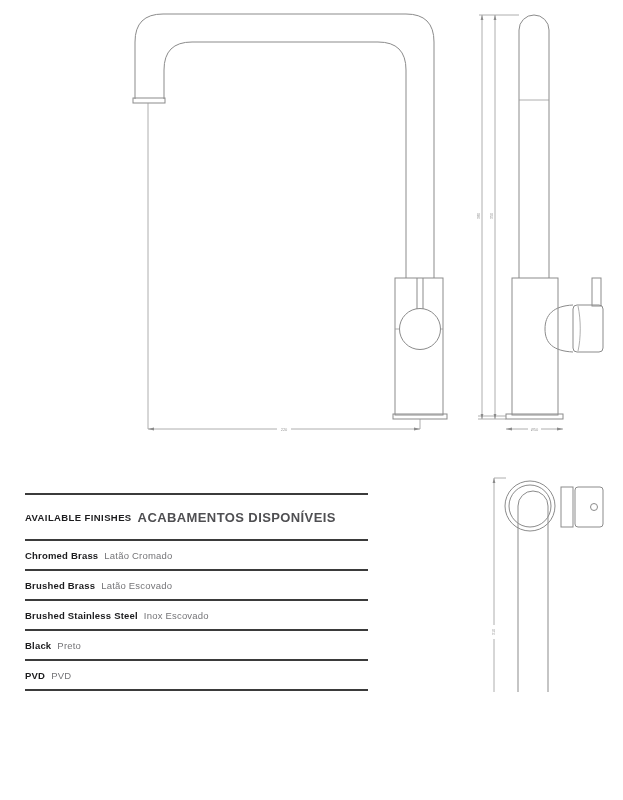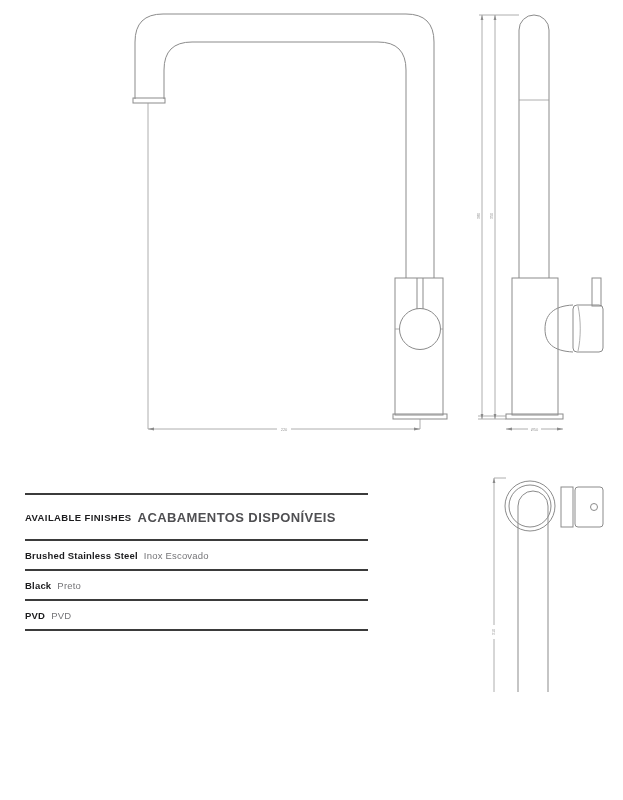--- a/index.html
+++ b/index.html
@@ -121,20 +121,28 @@
       <text class="dim" x="493" y="634" text-anchor="middle" transform="rotate(-90 493 632)">310</text>
     </g>
   </svg>
 
   <section class="finishes">
     <div class="t-header">
       <span class="en">AVAILABLE FINISHES</span>
       <span class="pt">ACABAMENTOS DISPONÍVEIS</span>
     </div>
     <div class="t-row">
+      <span class="en">Chromed Brass</span>
+      <span class="pt">Latão Cromado</span>
+    </div>
+    <div class="t-row">
+      <span class="en">Brushed Brass</span>
+      <span class="pt">Latão Escovado</span>
+    </div>
+    <div class="t-row">
       <span class="en">Brushed Stainless Steel</span>
       <span class="pt">Inox Escovado</span>
     </div>
     <div class="t-row">
       <span class="en">Black</span>
       <span class="pt">Preto</span>
     </div>
     <div class="t-row">
       <span class="en">PVD</span>
       <span class="pt">PVD</span>

